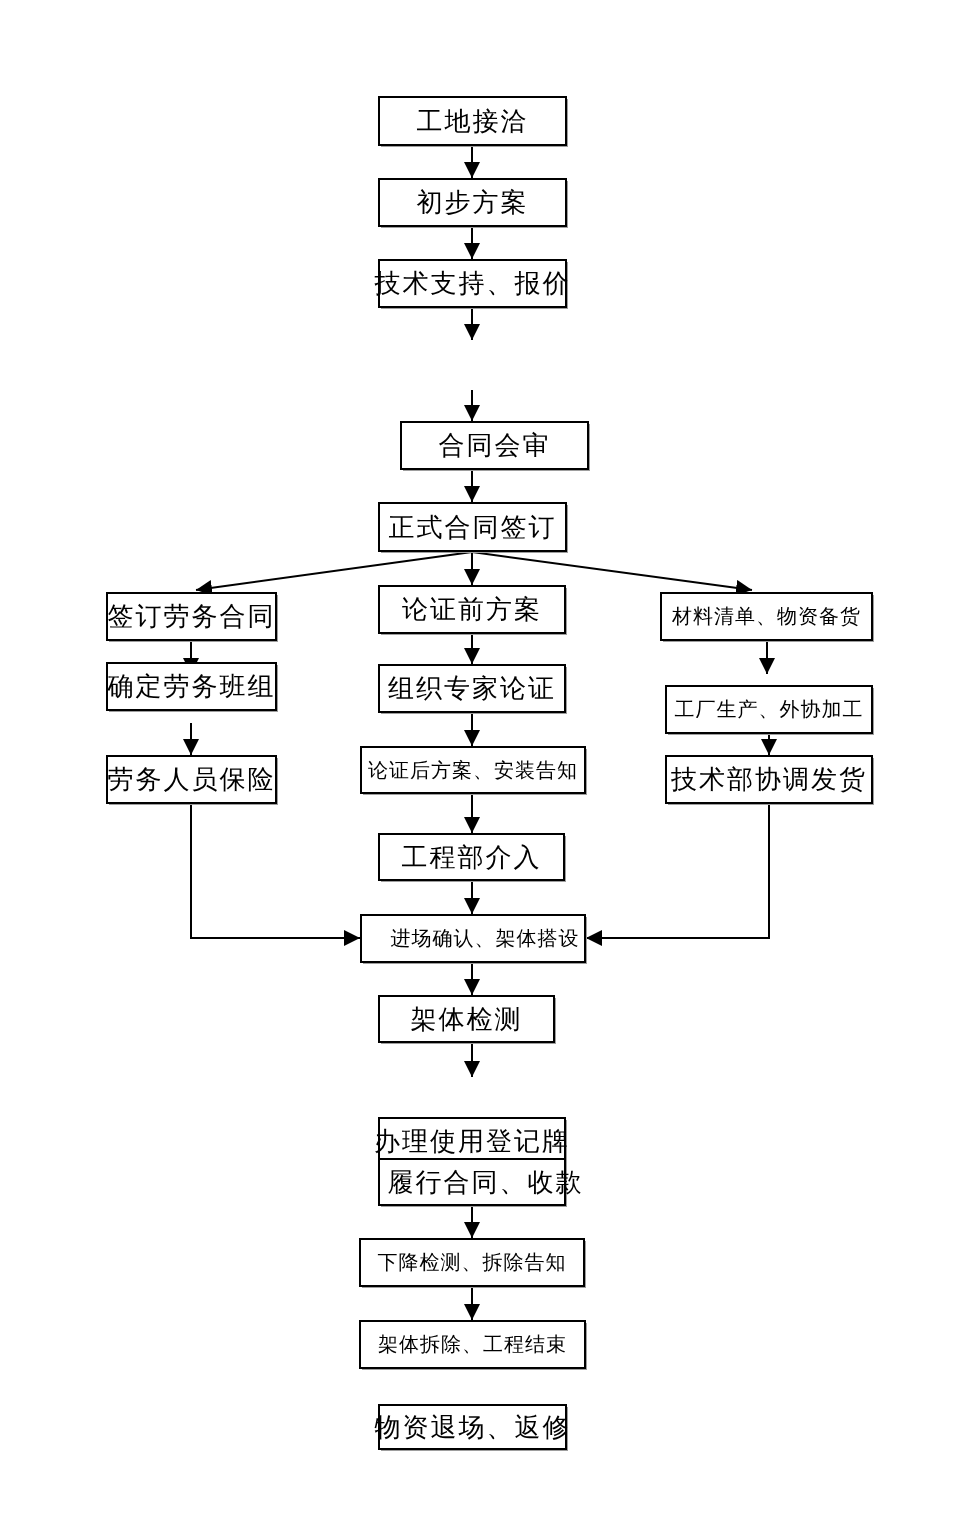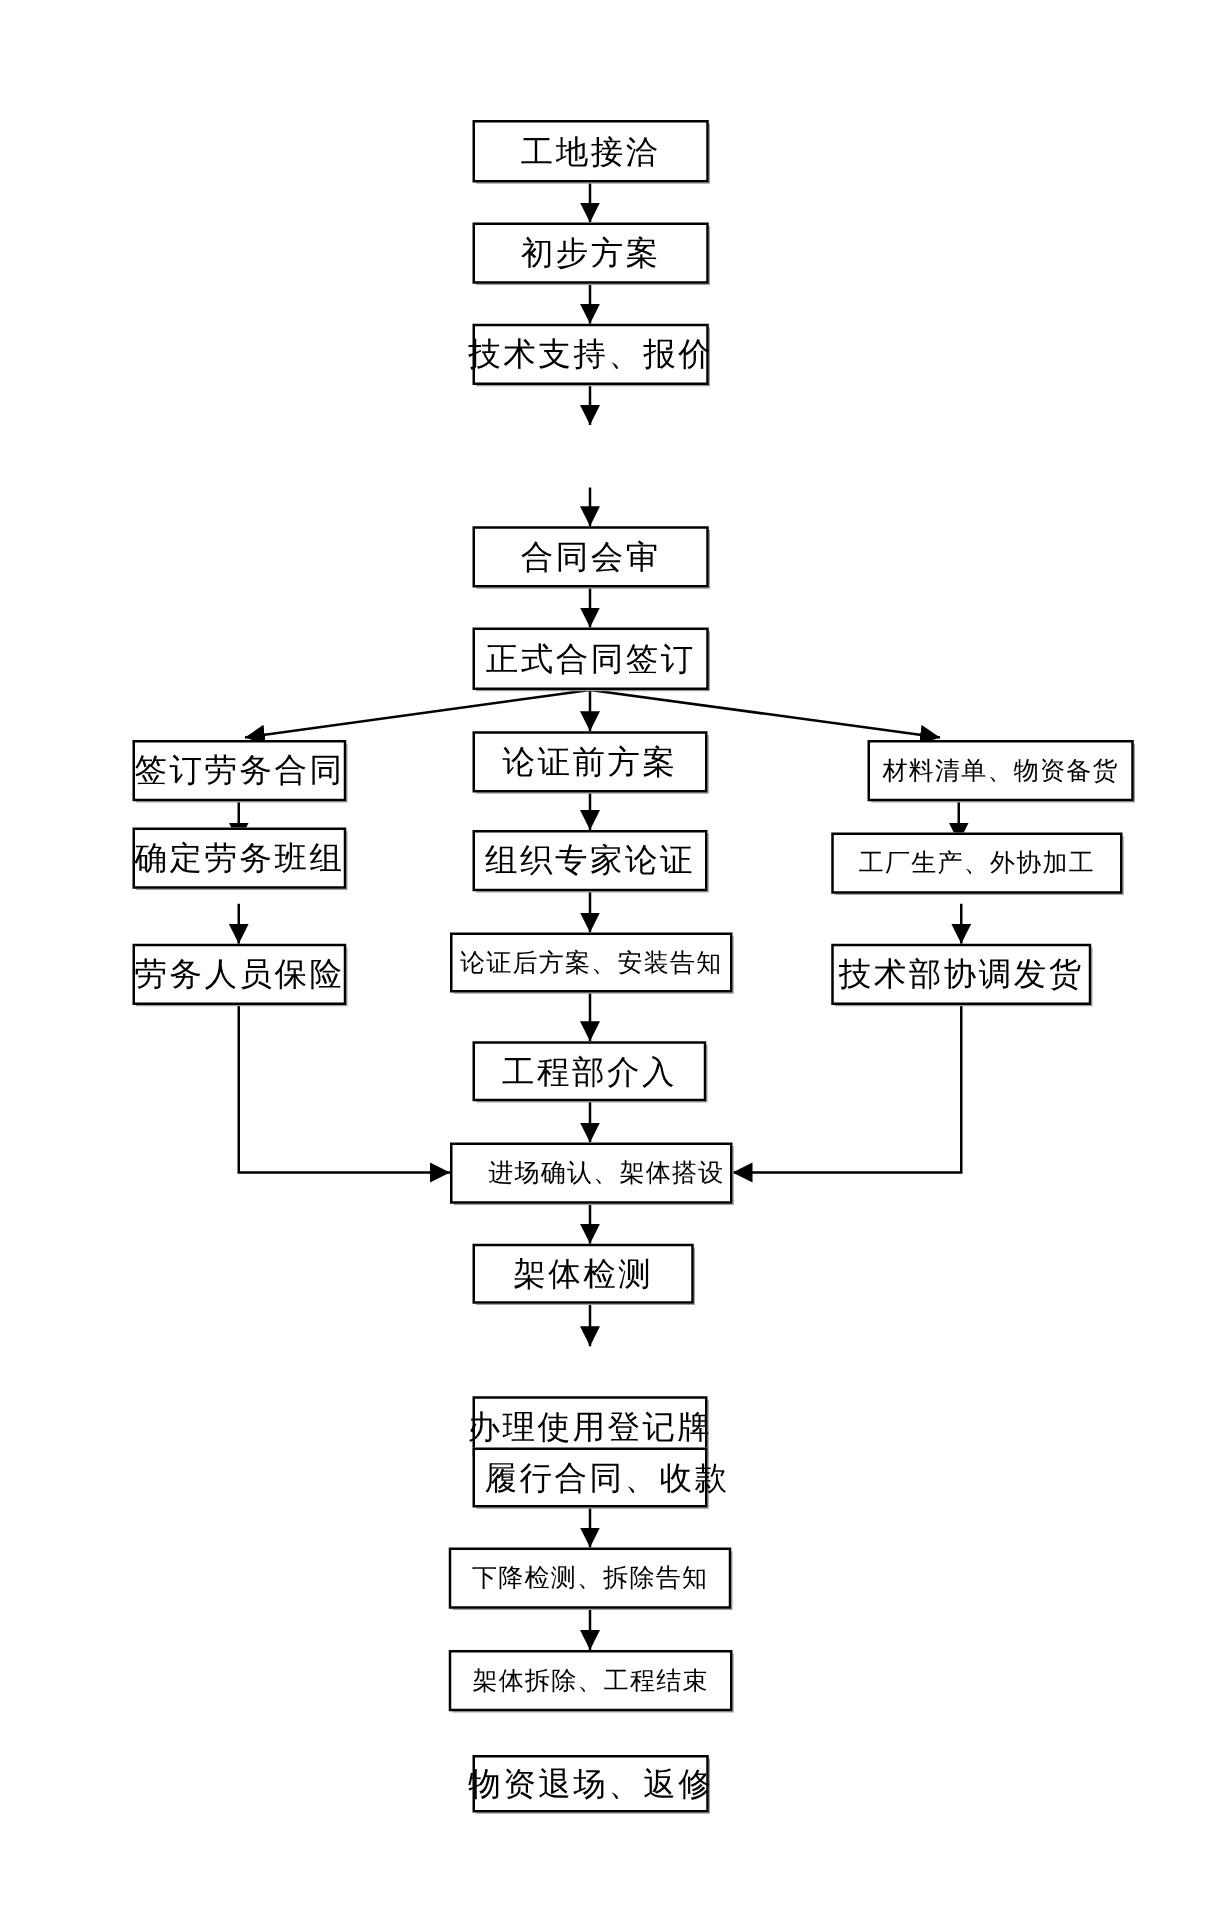--- a/index.html
+++ b/index.html
@@ -89,21 +89,21 @@
   <div id="node-layer">
       <div class="node" style="left: 378px; top: 96px; width: 189px; height: 50px;">
         <span>工地接洽</span>
       </div>
       <div class="node" style="left: 378px; top: 178px; width: 189px; height: 49px;">
         <span>初步方案</span>
       </div>
       <div class="node" style="left: 378px; top: 259px; width: 189px; height: 49px;">
         <span>技术支持、报价</span>
       </div>
-      <div class="node" style="left: 378px; top: 421px; width: 189px; height: 49px;">
+      <div class="node" style="left: 400px; top: 421px; width: 189px; height: 49px;">
         <span>合同会审</span>
       </div>
       <div class="node" style="left: 378px; top: 502px; width: 189px; height: 50px;">
         <span>正式合同签订</span>
       </div>
       <div class="node" style="left: 106px; top: 592px; width: 171px; height: 49px;">
         <span>签订劳务合同</span>
       </div>
       <div class="node" style="left: 106px; top: 662px; width: 171px; height: 49px;">
         <span>确定劳务班组</span>
@@ -119,24 +119,24 @@
       </div>
       <div class="node wide" style="left: 360px; top: 746px; width: 226px; height: 48px;">
         <span>论证后方案、安装告知</span>
       </div>
       <div class="node" style="left: 378px; top: 833px; width: 187px; height: 48px;">
         <span>工程部介入</span>
       </div>
       <div class="node wide" style="left: 360px; top: 914px; width: 226px; height: 49px; padding-left: 24px;">
         <span>进场确认、架体搭设</span>
       </div>
-      <div class="node wide" style="left: 660px; top: 592px; width: 213px; height: 49px; margin-left: 34px;">
+      <div class="node wide" style="left: 660px; top: 592px; width: 213px; height: 49px;">
         <span>材料清单、物资备货</span>
       </div>
-      <div class="node wide" style="left: 665px; top: 666px; width: 233px; height: 49px;">
+      <div class="node wide" style="left: 665px; top: 685px; width: 208px; height: 49px;">
         <span>工厂生产、外协加工</span>
       </div>
       <div class="node" style="left: 665px; top: 755px; width: 208px; height: 49px;">
         <span>技术部协调发货</span>
       </div>
       <div class="node" style="left: 378px; top: 995px; width: 177px; height: 48px;">
         <span>架体检测</span>
       </div>
       <div class="node" style="left: 378px; top: 1077px; width: 188px; height: 48px; margin-top: 40px;">
         <span>办理使用登记牌</span>

